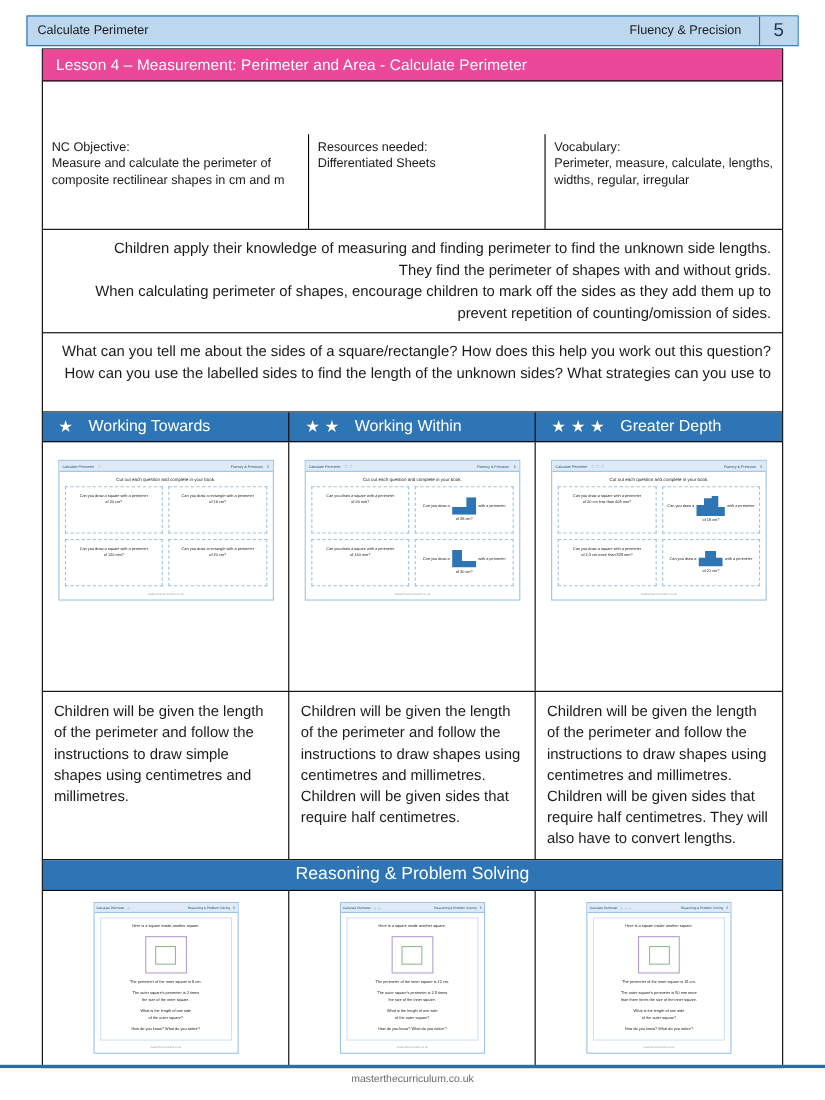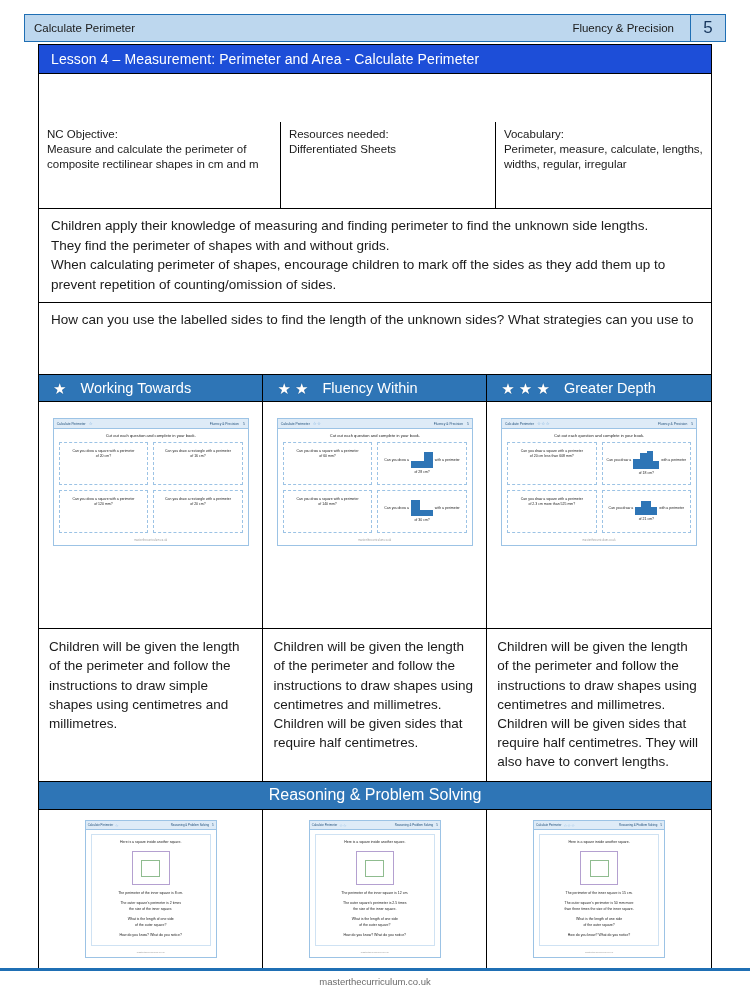--- a/index.html
+++ b/index.html
@@ -66,21 +66,21 @@
     position: absolute;
     left: 38px;
     top: 44px;
     width: 674px;
     border: 1.5px solid #000;
     box-sizing: border-box;
     background: #fff;
   }
 
   .lesson-title {
-    background: #1d4ed8;
+    background: #ec4899;
     color: #ffffff;
     font-size: 14px;
     padding: 6px 0 6px 12px;
     border-bottom: 1.5px solid #000;
     letter-spacing: .1px;
   }
 
   
   .info-row {
     display: flex;
@@ -102,21 +102,21 @@
   
   .block {
     padding: 7px 10px 8px 12px;
     font-size: 13.5px;
     line-height: 1.45;
     border-bottom: 1.5px solid #000;
     box-sizing: border-box;
   }
   .block.overview { min-height: 92px; }
   .block.keyq { min-height: 72px; }
-  .block .line { display: block; }
+  .block .line { display: block; text-align: right; }
 
   
   .diff-head {
     display: flex;
     background: #2e75b6;
     border-bottom: 1.5px solid #000;
   }
   .diff-head .dh {
     box-sizing: border-box;
     display: flex;
@@ -377,31 +377,32 @@
     </div>
 
     <div class="block overview">
       <span class="line">Children apply their knowledge of measuring and finding perimeter to find the unknown side lengths.</span>
       <span class="line">They find the perimeter of shapes with and without grids.</span>
       <span class="line">When calculating perimeter of shapes, encourage children to mark off the sides as they add them up to</span>
       <span class="line">prevent repetition of counting/omission of sides.</span>
     </div>
 
     <div class="block keyq">
+      <span class="line">What can you tell me about the sides of a square/rectangle? How does this help you work out this question?</span>
       <span class="line">How can you use the labelled sides to find the length of the unknown sides? What strategies can you use to</span>
     </div>
 
     <div class="diff-head">
       <div class="dh h1">
         <span class="stars">★</span>
         <span>Working Towards</span>
       </div>
       <div class="dh h2">
         <span class="stars">★ ★</span>
-        <span>Fluency Within</span>
+        <span>Working Within</span>
       </div>
       <div class="dh h3">
         <span class="stars">★ ★ ★</span>
         <span>Greater Depth</span>
       </div>
     </div>
 
     <div class="ws-row">
 
       <div class="ws-cell w1">

